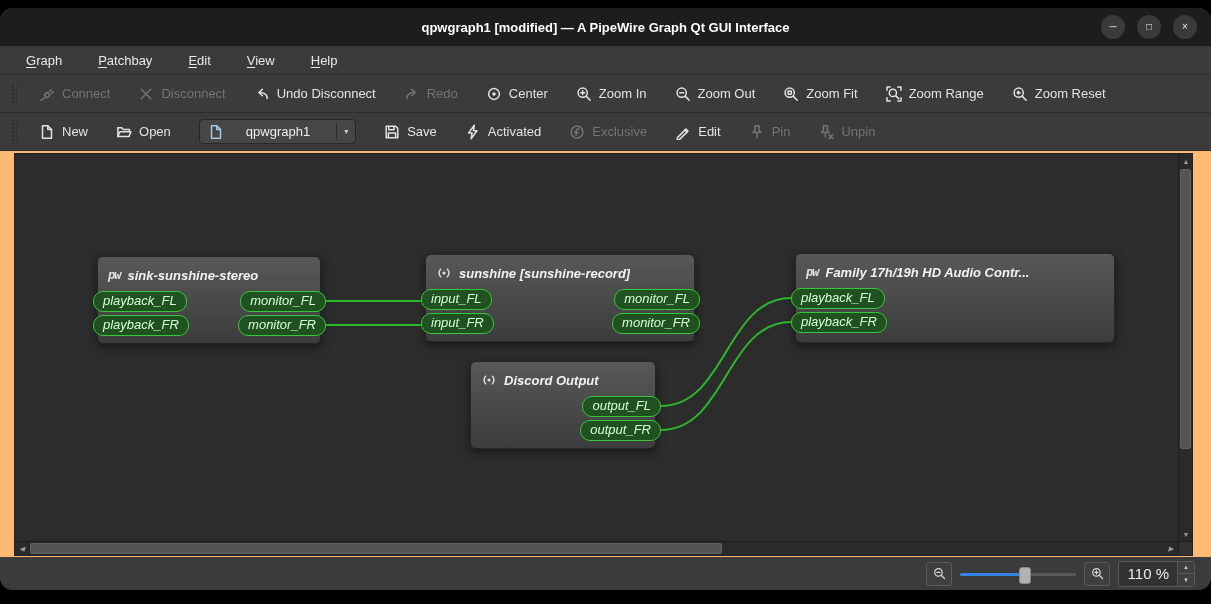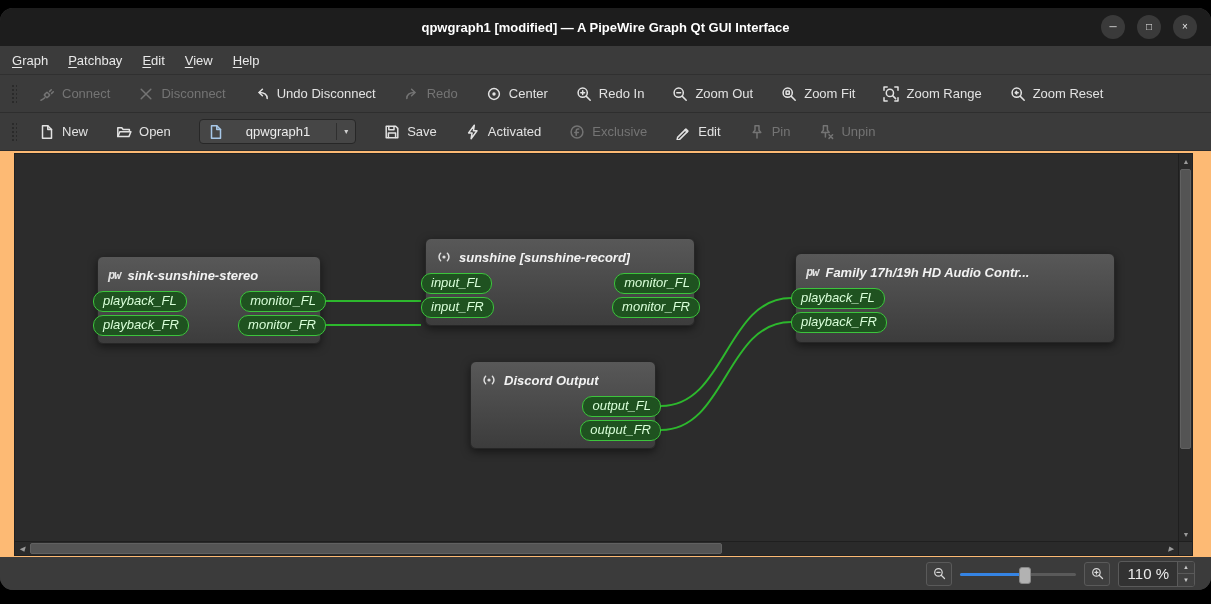--- a/index.html
+++ b/index.html
@@ -9,22 +9,22 @@
 
   
   .titlebar{height:38px;background:#1d1d1d;display:flex;align-items:center;justify-content:center;
     position:relative;flex:none;}
   .title-text{color:#ffffff;font-weight:bold;font-size:13px;}
   .win-controls{position:absolute;right:14px;top:7px;display:flex;gap:12px;}
   .win-btn{width:24px;height:24px;border-radius:50%;background:#3a3a3a;color:#e8e8e8;
     display:flex;align-items:center;justify-content:center;font-size:10px;line-height:1;}
 
   
-  .menubar{height:28px;background:#3b3b3b;display:flex;align-items:center;padding-left:2px;
-    border-bottom:1px solid #303030;flex:none;}
+  .menubar{height:28px;background:#3b3b3b;display:flex;align-items:center;padding-left:16px;
+    border-bottom:1px solid #303030;flex:none;gap:16px;}
   .menu-item{padding:4px 10px;font-size:13px;color:#e8e8e8;cursor:default;}
   .menu-item u{text-decoration:underline;text-underline-offset:2px;}
 
   
   .toolbar{height:37px;background:#3b3b3b;display:flex;align-items:center;gap:4px;
     border-bottom:1px solid #2e2e2e;padding-left:8px;flex:none;}
   .tb-handle{width:7px;height:22px;margin:0 8px 0 2px;
     background-image:radial-gradient(circle,#2a2a2a 1px,transparent 1.3px);
     background-size:4px 4px;background-position:1px 1px;}
   .tb-btn{display:flex;align-items:center;gap:7px;padding:5px 10px;border-radius:4px;
@@ -169,21 +169,21 @@
           <span>Center</span>
         </div>
         <div class="tb-btn">
           <span class="icon">
             <svg width="16" height="16" viewBox="0 0 16 16" fill="none" stroke="currentColor" stroke-width="1.5" stroke-linecap="round" stroke-linejoin="round">
               <circle cx="6.7" cy="6.7" r="4.6"></circle>
               <path d="M10.1 10.1L14.2 14.2"></path>
               <path d="M4.8 6.7h3.8M6.7 4.8v3.8"></path>
             </svg>
           </span>
-          <span>Redo In</span>
+          <span>Zoom In</span>
         </div>
         <div class="tb-btn">
           <span class="icon">
             <svg width="16" height="16" viewBox="0 0 16 16" fill="none" stroke="currentColor" stroke-width="1.5" stroke-linecap="round" stroke-linejoin="round">
               <circle cx="6.7" cy="6.7" r="4.6"></circle>
               <path d="M10.1 10.1L14.2 14.2"></path>
               <path d="M4.8 6.7h3.8"></path>
             </svg>
           </span>
           <span>Zoom Out</span>
@@ -328,21 +328,21 @@
             </div>
             <div class="port-row">
               <span class="port in">playback_FL</span>
               <span class="port out">monitor_FL</span>
             </div>
             <div class="port-row">
               <span class="port in">playback_FR</span>
               <span class="port out">monitor_FR</span>
             </div>
           </div>
-          <div class="node" style="left: 410px; top: 84px; width: 268px; height: 86px;">
+          <div class="node" style="left: 410px; top: 100px; width: 268px; height: 86px;">
             <div class="node-header">
               <span class="icon">
                 <svg width="16" height="16" viewBox="0 0 16 16" fill="none" stroke="currentColor" stroke-width="1.5" stroke-linecap="round" stroke-linejoin="round">
                   <circle cx="8" cy="8" r="1.6" fill="currentColor" stroke="none"></circle>
                   <path d="M4.6 4.3a5.2 5.2 0 0 0 0 7.4M11.4 4.3a5.2 5.2 0 0 1 0 7.4"></path>
                 </svg>
               </span>
               <span class="node-title">sunshine [sunshine-record]</span>
             </div>
             <div class="port-row">

